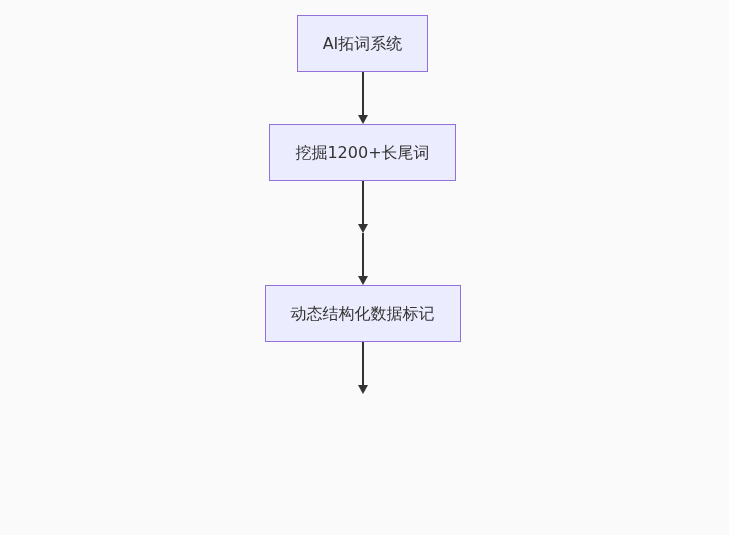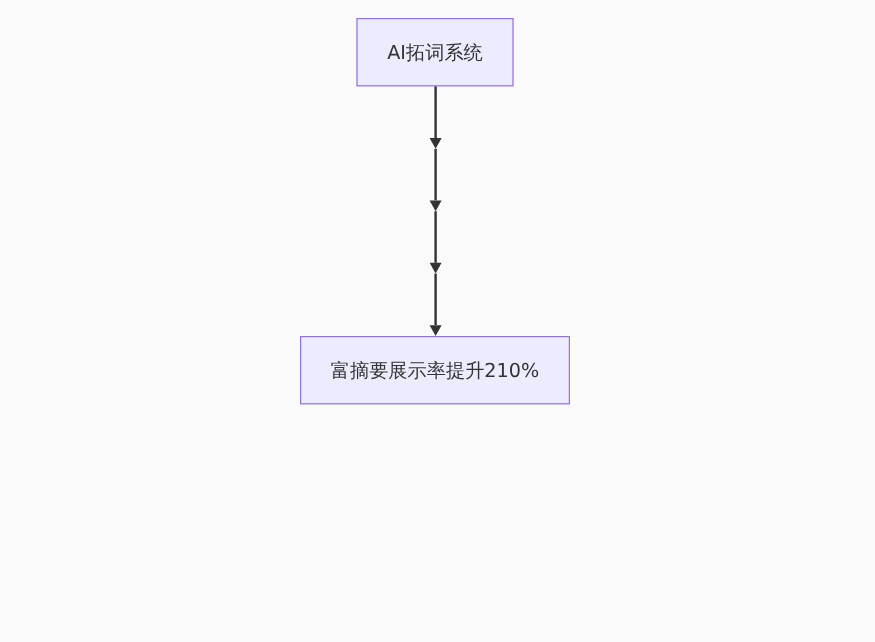--- a/index.html
+++ b/index.html
@@ -70,34 +70,35 @@
 <div class="canvas">
   <div class="flow">
 
     <div class="node">AI拓词系统</div>
 
     <div class="edge">
       <div class="edge-line"></div>
       <div class="edge-head"></div>
     </div>
 
+    <div class="node">挖掘1200+长尾词</div>
 
     <div class="edge">
       <div class="edge-line"></div>
       <div class="edge-head"></div>
     </div>
 
 
     <div class="edge">
       <div class="edge-line"></div>
       <div class="edge-head"></div>
     </div>
 
+    <div class="node">动态结构化数据标记</div>
 
     <div class="edge">
       <div class="edge-line"></div>
       <div class="edge-head"></div>
     </div>
 
-    <div class="node">富摘要展示率提升210%</div>
 
   </div>
 </div>
 
 </body></html>

